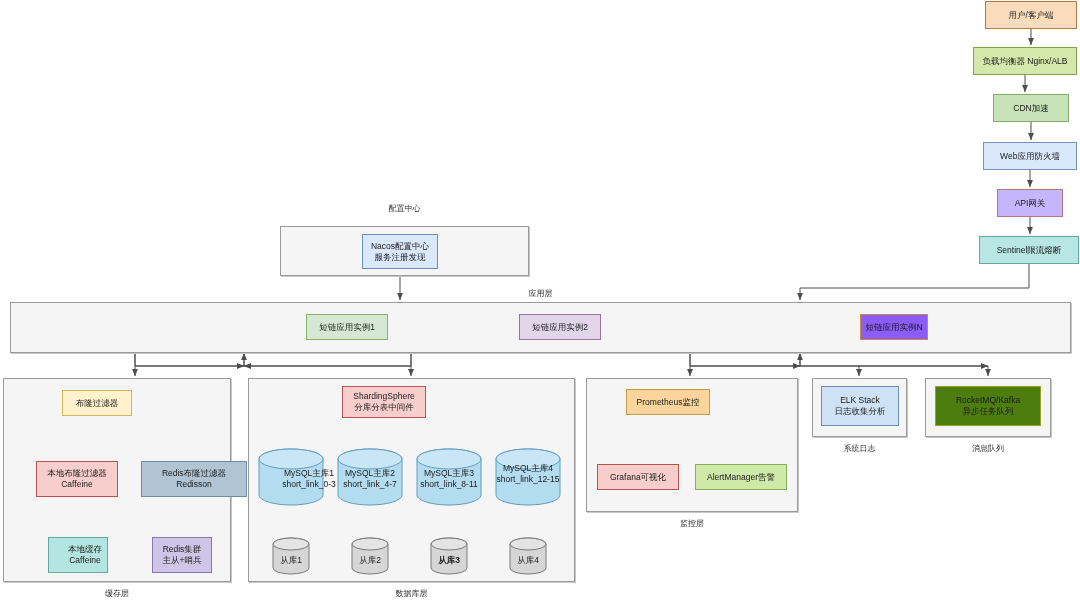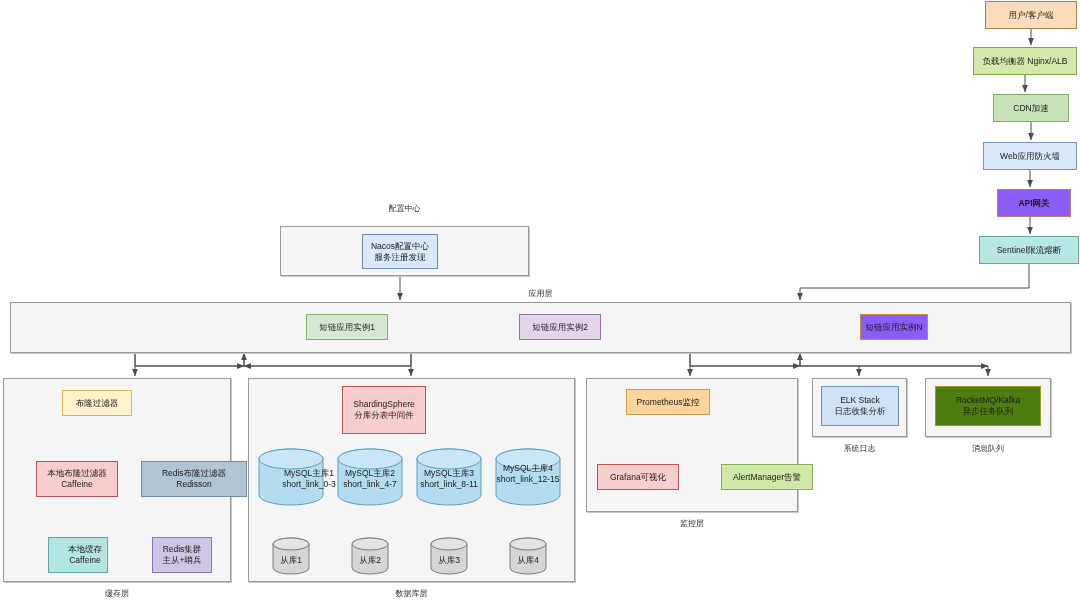--- a/index.html
+++ b/index.html
@@ -142,21 +142,21 @@
   </div>
   <div class="node" style="left:973px;top:47px;width:104px;height:28px;background:#d5e8ac;border-color:#81a341;">
     <span>负载均衡器 Nginx/ALB</span>
   </div>
   <div class="node" style="left:993px;top:94px;width:76px;height:28px;background:#c9e3b8;border-color:#84a96a;">
     <span>CDN加速</span>
   </div>
   <div class="node" style="left:983px;top:142px;width:94px;height:28px;background:#d9e8fb;border-color:#7394b8;">
     <span>Web应用防火墙</span>
   </div>
-  <div class="node" style="left:997px;top:189px;width:74px;height:28px;background:#8b5cf6;border-color:#b9777c;font-weight:bold;">
+  <div class="node" style="left:997px;top:189px;width:66px;height:28px;background:#c4b5fd;border-color:#b9777c;">
     <span>API网关</span>
   </div>
   <div class="node" style="left:979px;top:236px;width:100px;height:28px;background:#b8e6e2;border-color:#63a9a2;">
     <span>Sentinel限流熔断</span>
   </div>
 
   <div class="grouplabel" style="left:280px;top:203px;width:249px;">
     <span>配置中心</span>
   </div>
   <div class="group" style="left:280px;top:226px;width:249px;height:50px;"></div>
@@ -200,21 +200,21 @@
   </div>
   <div class="node" style="left:152px;top:537px;width:60px;height:36px;background:#cfc5e6;border-color:#8a76b3;">
     <span>Redis集群
 主从+哨兵</span>
   </div>
 
   <div class="group" style="left:248px;top:378px;width:327px;height:204px;"></div>
   <div class="grouplabel" style="left:248px;top:588px;width:327px;">
     <span>数据库层</span>
   </div>
-  <div class="node" style="left:342px;top:386px;width:84px;height:48px;background:#f8cecc;border-color:#b85450;">
+  <div class="node" style="left:342px;top:386px;width:84px;height:32px;background:#f8cecc;border-color:#b85450;">
     <span>ShardingSphere
 分库分表中间件</span>
   </div>
 
   <div class="cyl" style="left:258px;top:448px;width:66px;height:58px;">
     <svg width="66" height="58" viewBox="0 0 66 58">
       <path d="M1,11 a32,10 0 0 1 64,0 v36 a32,10 0 0 1 -64,0 z" fill="#b3dcf0" stroke="#5f9dbf" stroke-width="1"></path>
       <ellipse cx="33" cy="11" rx="32" ry="10" fill="#c8e6f5" stroke="#5f9dbf" stroke-width="1"></ellipse>
     </svg>
     <div class="cyltext" style="top:20px;padding-left:18px;">MySQL主库1
@@ -257,41 +257,41 @@
       <path d="M1,7 a18,6 0 0 1 36,0 v24 a18,6 0 0 1 -36,0 z" fill="#d6d6d6" stroke="#7a7a7a" stroke-width="1"></path>
       <ellipse cx="19" cy="7" rx="18" ry="6" fill="#e4e4e4" stroke="#7a7a7a" stroke-width="1"></ellipse>
     </svg>
     <div class="cyltext" style="top:18px;">从库2</div>
   </div>
   <div class="cyl" style="left:430px;top:537px;width:38px;height:38px;">
     <svg width="38" height="38" viewBox="0 0 38 38">
       <path d="M1,7 a18,6 0 0 1 36,0 v24 a18,6 0 0 1 -36,0 z" fill="#d6d6d6" stroke="#7a7a7a" stroke-width="1"></path>
       <ellipse cx="19" cy="7" rx="18" ry="6" fill="#e4e4e4" stroke="#7a7a7a" stroke-width="1"></ellipse>
     </svg>
-    <div class="cyltext" style="top:18px;">从库3</div>
+    <div class="cyltext" style="top:18px;font-weight:bold;">从库3</div>
   </div>
   <div class="cyl" style="left:509px;top:537px;width:38px;height:38px;">
     <svg width="38" height="38" viewBox="0 0 38 38">
       <path d="M1,7 a18,6 0 0 1 36,0 v24 a18,6 0 0 1 -36,0 z" fill="#d6d6d6" stroke="#7a7a7a" stroke-width="1"></path>
       <ellipse cx="19" cy="7" rx="18" ry="6" fill="#e4e4e4" stroke="#7a7a7a" stroke-width="1"></ellipse>
     </svg>
     <div class="cyltext" style="top:18px;">从库4</div>
   </div>
 
   <div class="group" style="left:586px;top:378px;width:212px;height:134px;"></div>
   <div class="grouplabel" style="left:586px;top:518px;width:212px;">
     <span>监控层</span>
   </div>
   <div class="node" style="left:626px;top:389px;width:84px;height:26px;background:#fbd59b;border-color:#c89a4d;">
     <span>Prometheus监控</span>
   </div>
   <div class="node" style="left:597px;top:464px;width:82px;height:26px;background:#f8cecc;border-color:#b85450;">
     <span>Grafana可视化</span>
   </div>
-  <div class="node" style="left:721px;top:464px;width:92px;height:26px;background:#cfe9a8;border-color:#8aaf5c;">
+  <div class="node" style="left:695px;top:464px;width:92px;height:26px;background:#cfe9a8;border-color:#8aaf5c;">
     <span>AlertManager告警</span>
   </div>
 
   <div class="group" style="left:812px;top:378px;width:95px;height:59px;"></div>
   <div class="grouplabel" style="left:812px;top:443px;width:95px;">
     <span>系统日志</span>
   </div>
   <div class="node" style="left:821px;top:386px;width:78px;height:40px;background:#cfe2f5;border-color:#6c8ebf;">
     <span>ELK Stack
 日志收集分析</span>

